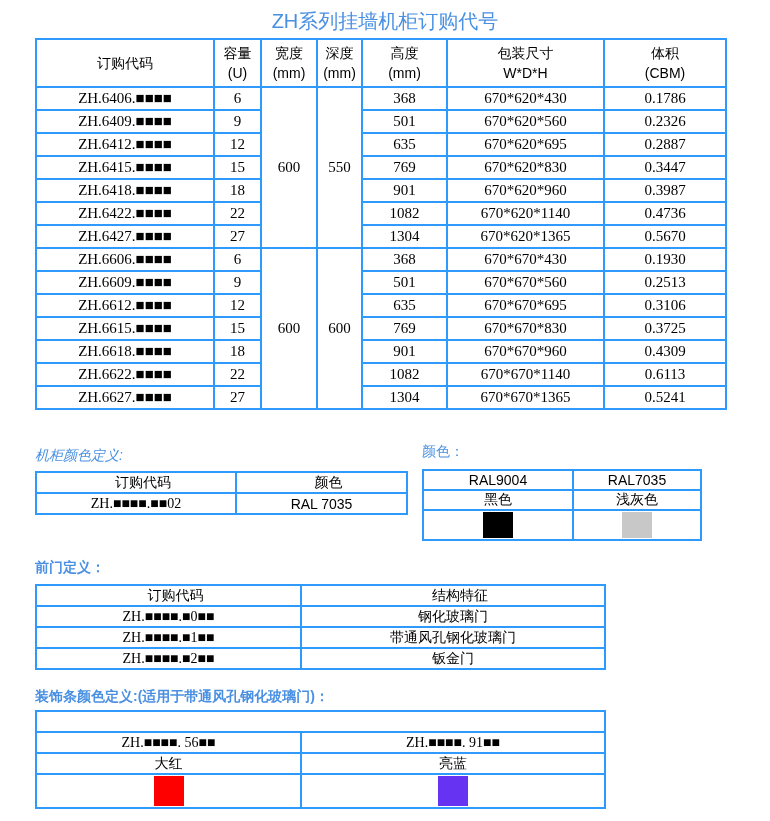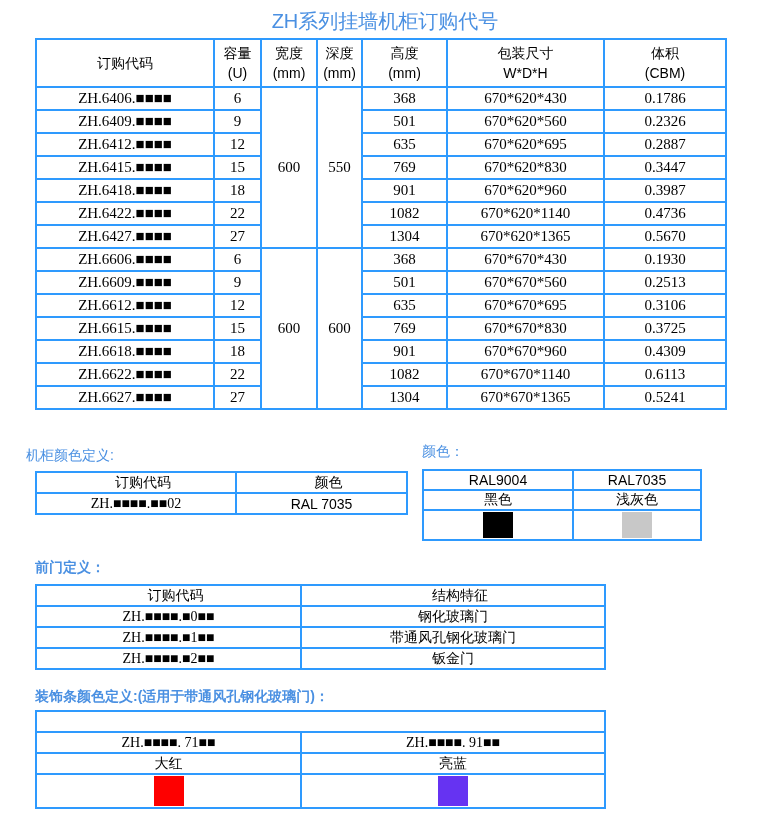--- a/index.html
+++ b/index.html
@@ -167,21 +167,21 @@
         <tr>
           <td>ZH.6627.■■■■</td>
           <td>27</td>
           <td>1304</td>
           <td>670*670*1365</td>
           <td>0.5241</td>
         </tr>
       </tbody>
   </table>
 
-  <div class="heading normal" style="left:26px; top:447px;">机柜颜色定义:</div>
+  <div class="heading normal" style="left:35px; top:447px;font-style:italic;">机柜颜色定义:</div>
   <table class="tbl" id="cab-table" style="left:35px; top:471px; width:371px;">
     <colgroup>
         <col style="width:200px">
         <col style="width:171px">
       </colgroup>
     <tbody>
         <tr>
           <td class="hdr">订购代码</td>
           <td class="hdr">颜色</td>
         </tr>
@@ -248,21 +248,21 @@
   <table class="tbl" id="trim-table" style="left:35px; top:710px; width:569px;">
     <colgroup>
         <col style="width:265px">
         <col style="width:304px">
       </colgroup>
     <tbody>
         <tr>
           <td colspan="2">&nbsp;</td>
         </tr>
         <tr>
-          <td class="code-cell">ZH.■■■■. 71■■</td>
+          <td class="code-cell">ZH.■■■■. 56■■</td>
           <td class="code-cell">ZH.■■■■. 91■■</td>
         </tr>
         <tr>
           <td>大红</td>
           <td>亮蓝</td>
         </tr>
         <tr class="swatch-row">
           <td>
             <div class="swatch" style="background: rgb(254, 0, 0);"></div>
           </td>

